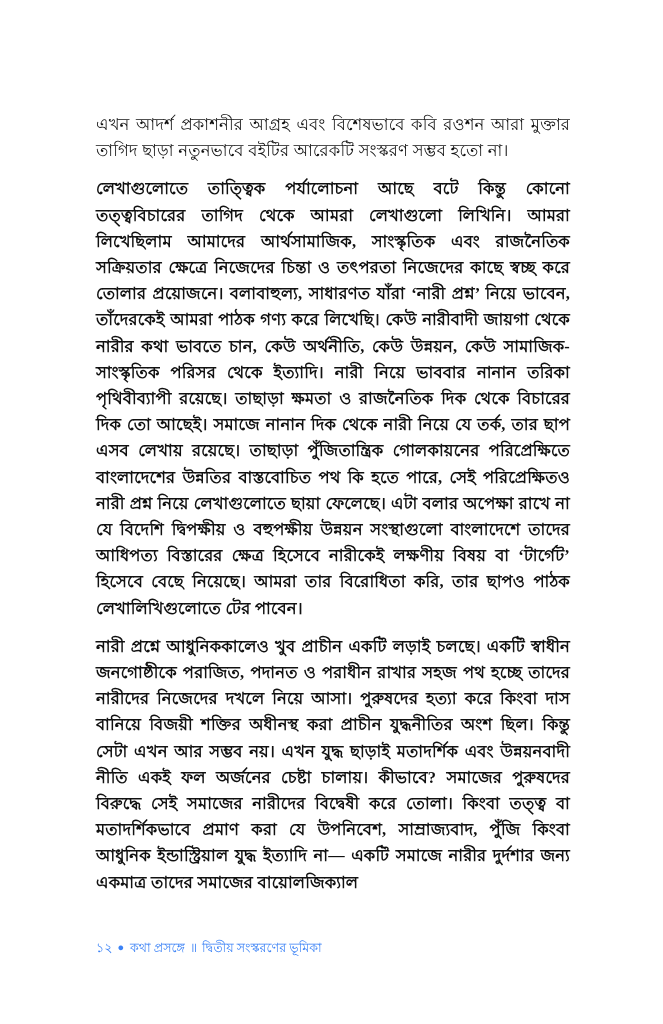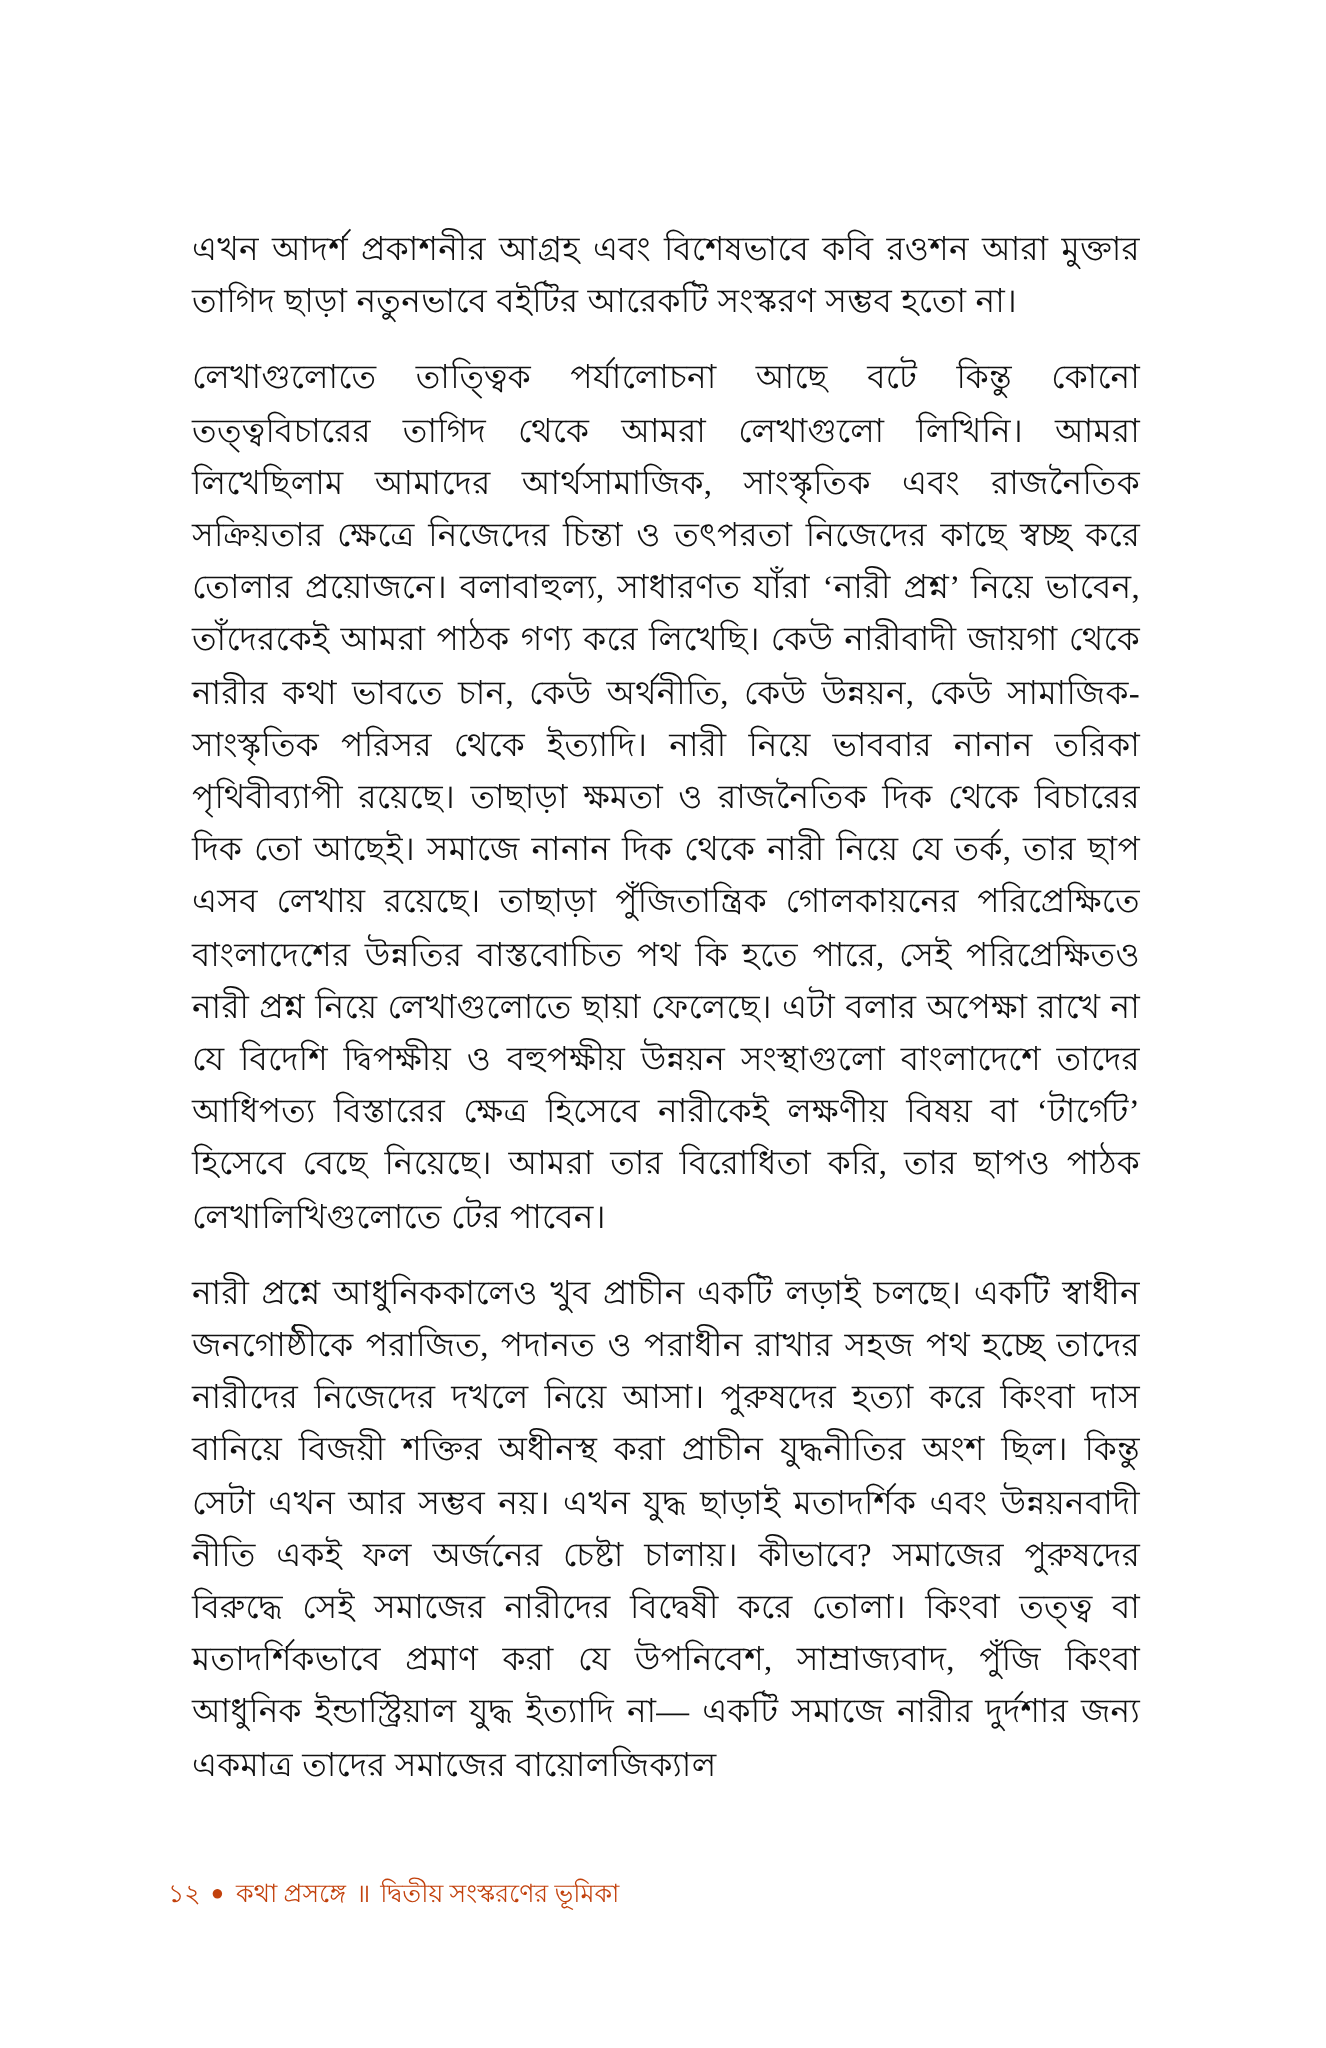--- a/index.html
+++ b/index.html
@@ -38,37 +38,38 @@
     font-size: 16.4px;
     line-height: 26.2px;
     color: #111111;
     letter-spacing: 0.01em;
     word-spacing: 0.02em;
     -webkit-font-smoothing: antialiased;
   }
 
   .para + .para {
     margin-top: 12px;
+    font-weight: bold;
   }
 
   
   .para:last-child {
     margin-bottom: 16px;
   }
 
   
   .footer {
     position: absolute;
-    left: 84px;
+    left: 96px;
     top: 938px;
     width: 474px;
     font-family: "Liberation Serif", "DejaVu Serif", serif;
     font-size: 12.6px;
     line-height: 18px;
-    color: #c2410c;
+    color: #3b82f6;
     white-space: nowrap;
   }
 
   .footer .folio,
   .footer .sep-dot,
   .footer .book-title,
   .footer .sep-bar,
   .footer .chapter-title {
     display: inline;
   }

